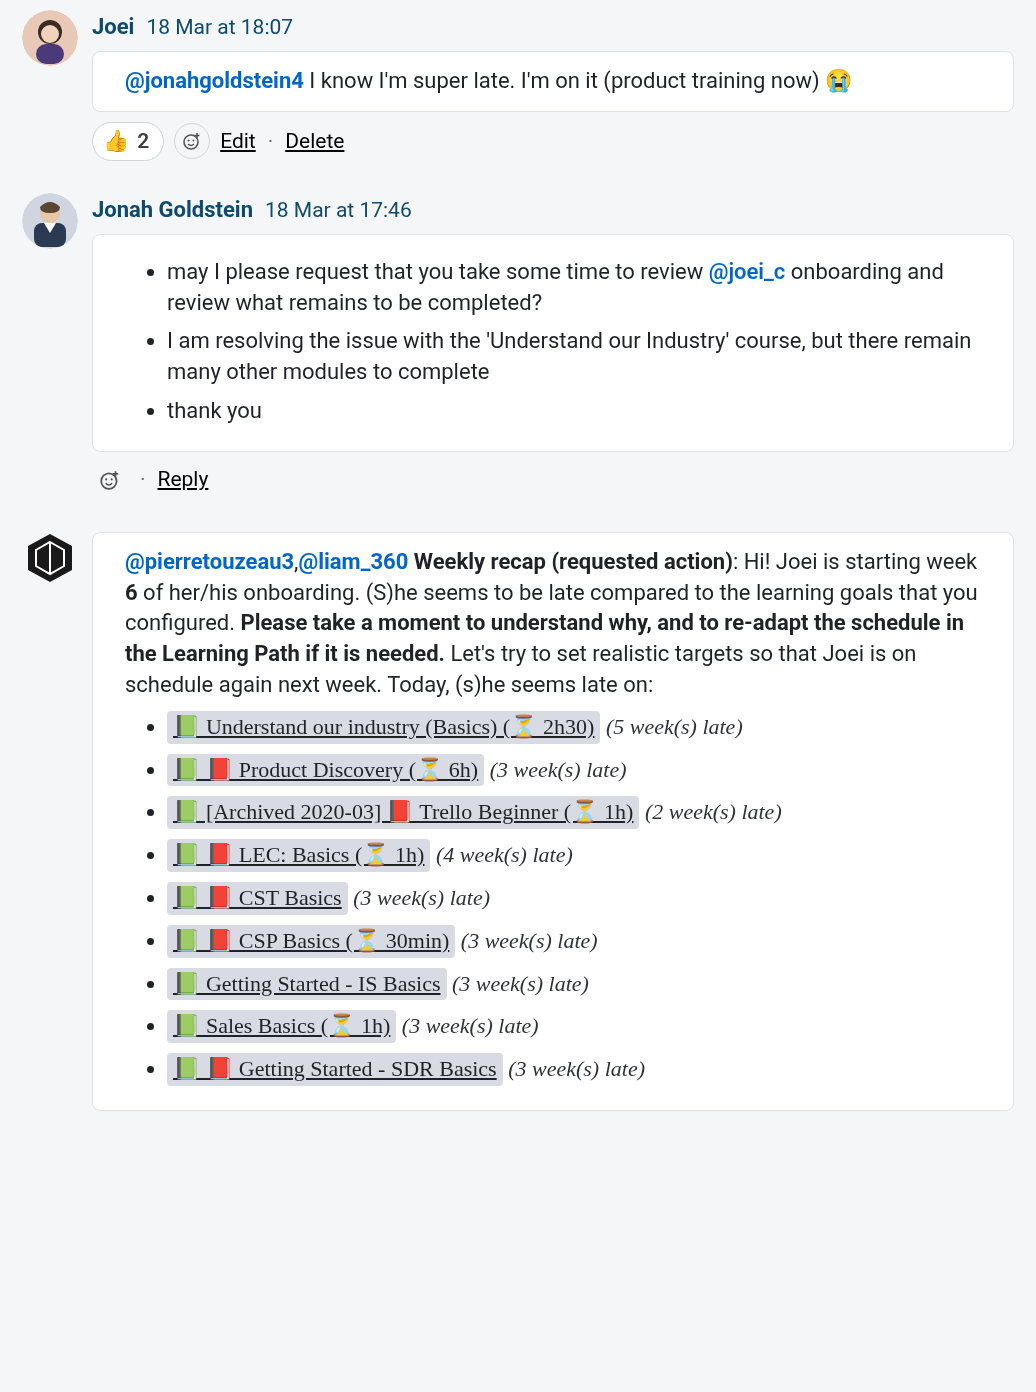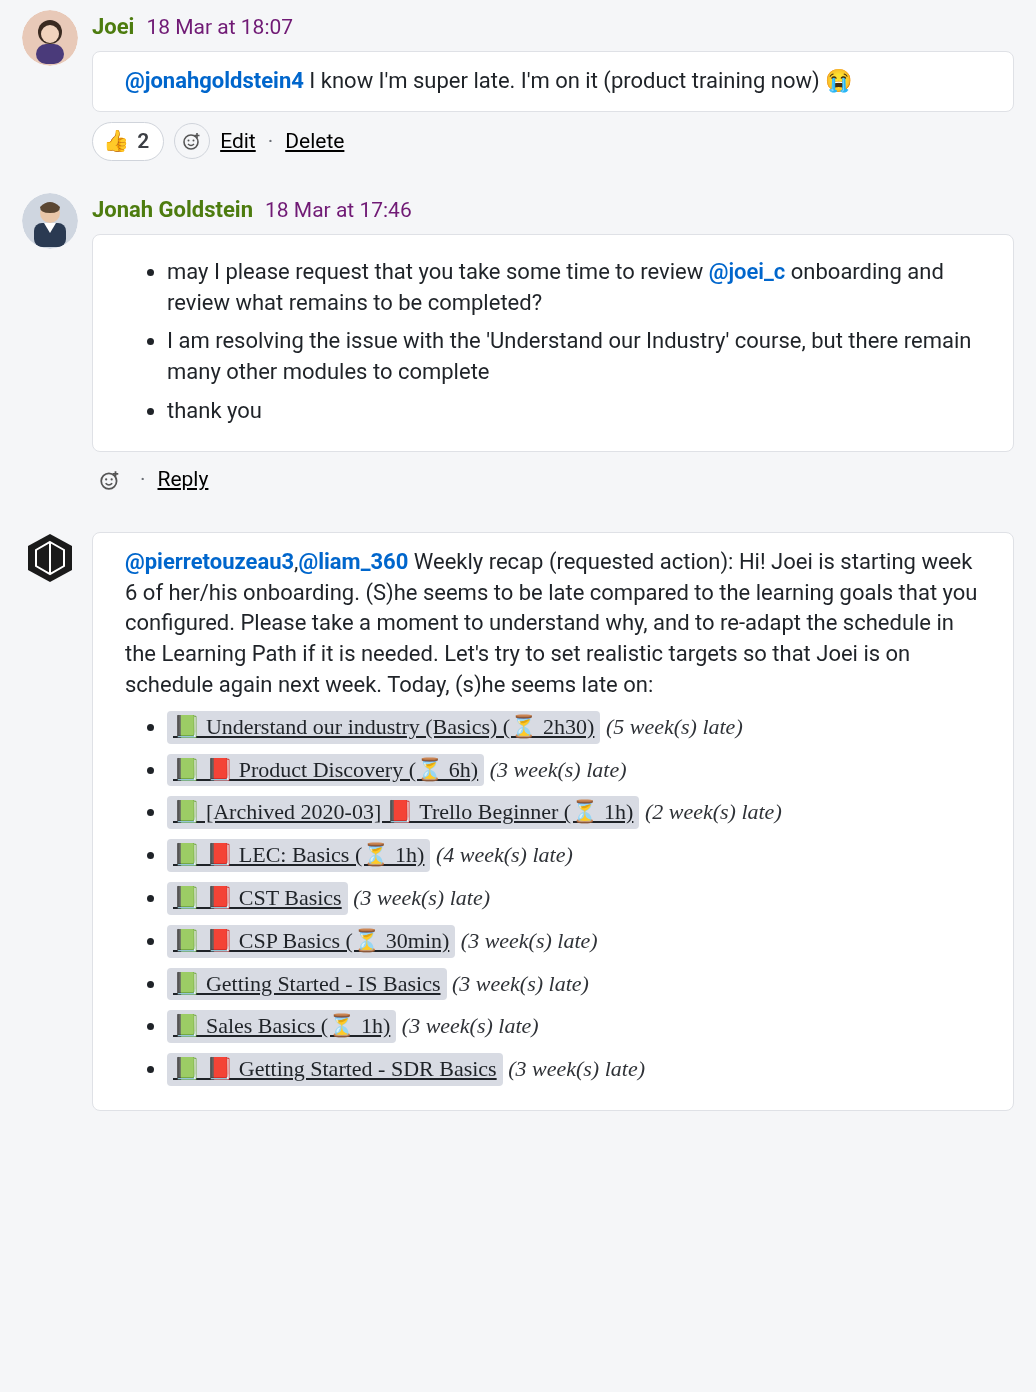--- a/index.html
+++ b/index.html
@@ -14,22 +14,22 @@
   }
   .feed { padding: 4px 0 20px 0; width: 1036px; }
   .post { display: flex; padding: 6px 22px 8px 22px; }
   .avatar {
     width: 56px; height: 56px; border-radius: 50%;
     flex: 0 0 56px; margin-right: 14px; overflow: hidden;
     display:flex; align-items:center; justify-content:center;
   }
   .post-body { flex: 1 1 auto; min-width: 0; }
   .post-header { display:flex; align-items:baseline; gap:12px; padding: 2px 0 6px 0; }
-  .author { font-weight: 700; color:#4d7c0f; }
-  .timestamp { color:#701a75; font-size: 21px; }
+  .author { font-weight: 700; color:#0c4a6e; }
+  .timestamp { color:#0c4a6e; font-size: 21px; }
   .bubble {
     background:#ffffff; border:1px solid #dfe1e6; border-radius:8px;
     padding: 14px 32px; margin-top:2px;
   }
   .mention { color:#0066cc; font-weight:700; }
   .mention-inline { color:#0066cc; font-weight:600; }
   ul.bullets { margin: 6px 0 10px 0; padding-left: 42px; }
   ul.bullets li { margin: 8px 0; }
   .actions { display:flex; align-items:center; gap:10px; margin-top:10px; font-size:21px; color:#3c3f44; }
   .reaction-pill {
@@ -37,21 +37,21 @@
     border:1px solid #d0d4db; background:#fff; border-radius:999px;
     padding: 4px 14px 4px 10px; font-weight:600;
   }
   .icon-circle {
     width:36px; height:36px; border:1px solid #d0d4db; border-radius:50%;
     display:inline-flex; align-items:center; justify-content:center;
     color:#4a4e55; font-size:18px;
   }
   .link { text-decoration: underline; color:#000000; cursor:pointer; }
   .sep { color:#6b6f76; padding:0 2px; }
-  .bold { font-weight:400; }
+  .bold { font-weight:700; }
   .course-list { margin:8px 0 0 0; padding-left:42px;font-family:Liberation Serif, serif; }
   .course-list li { margin:10px 0; }
   .course-chip {
     display:inline-block; background:#d8dbe3; border-radius:4px; padding:1px 6px;
     text-decoration:underline; color:#1f2328;
   }
   .late { font-style:italic; color:#2f3237; }
   .face { width:56px; height:56px; border-radius:50%; }
 </style>
 </head>

